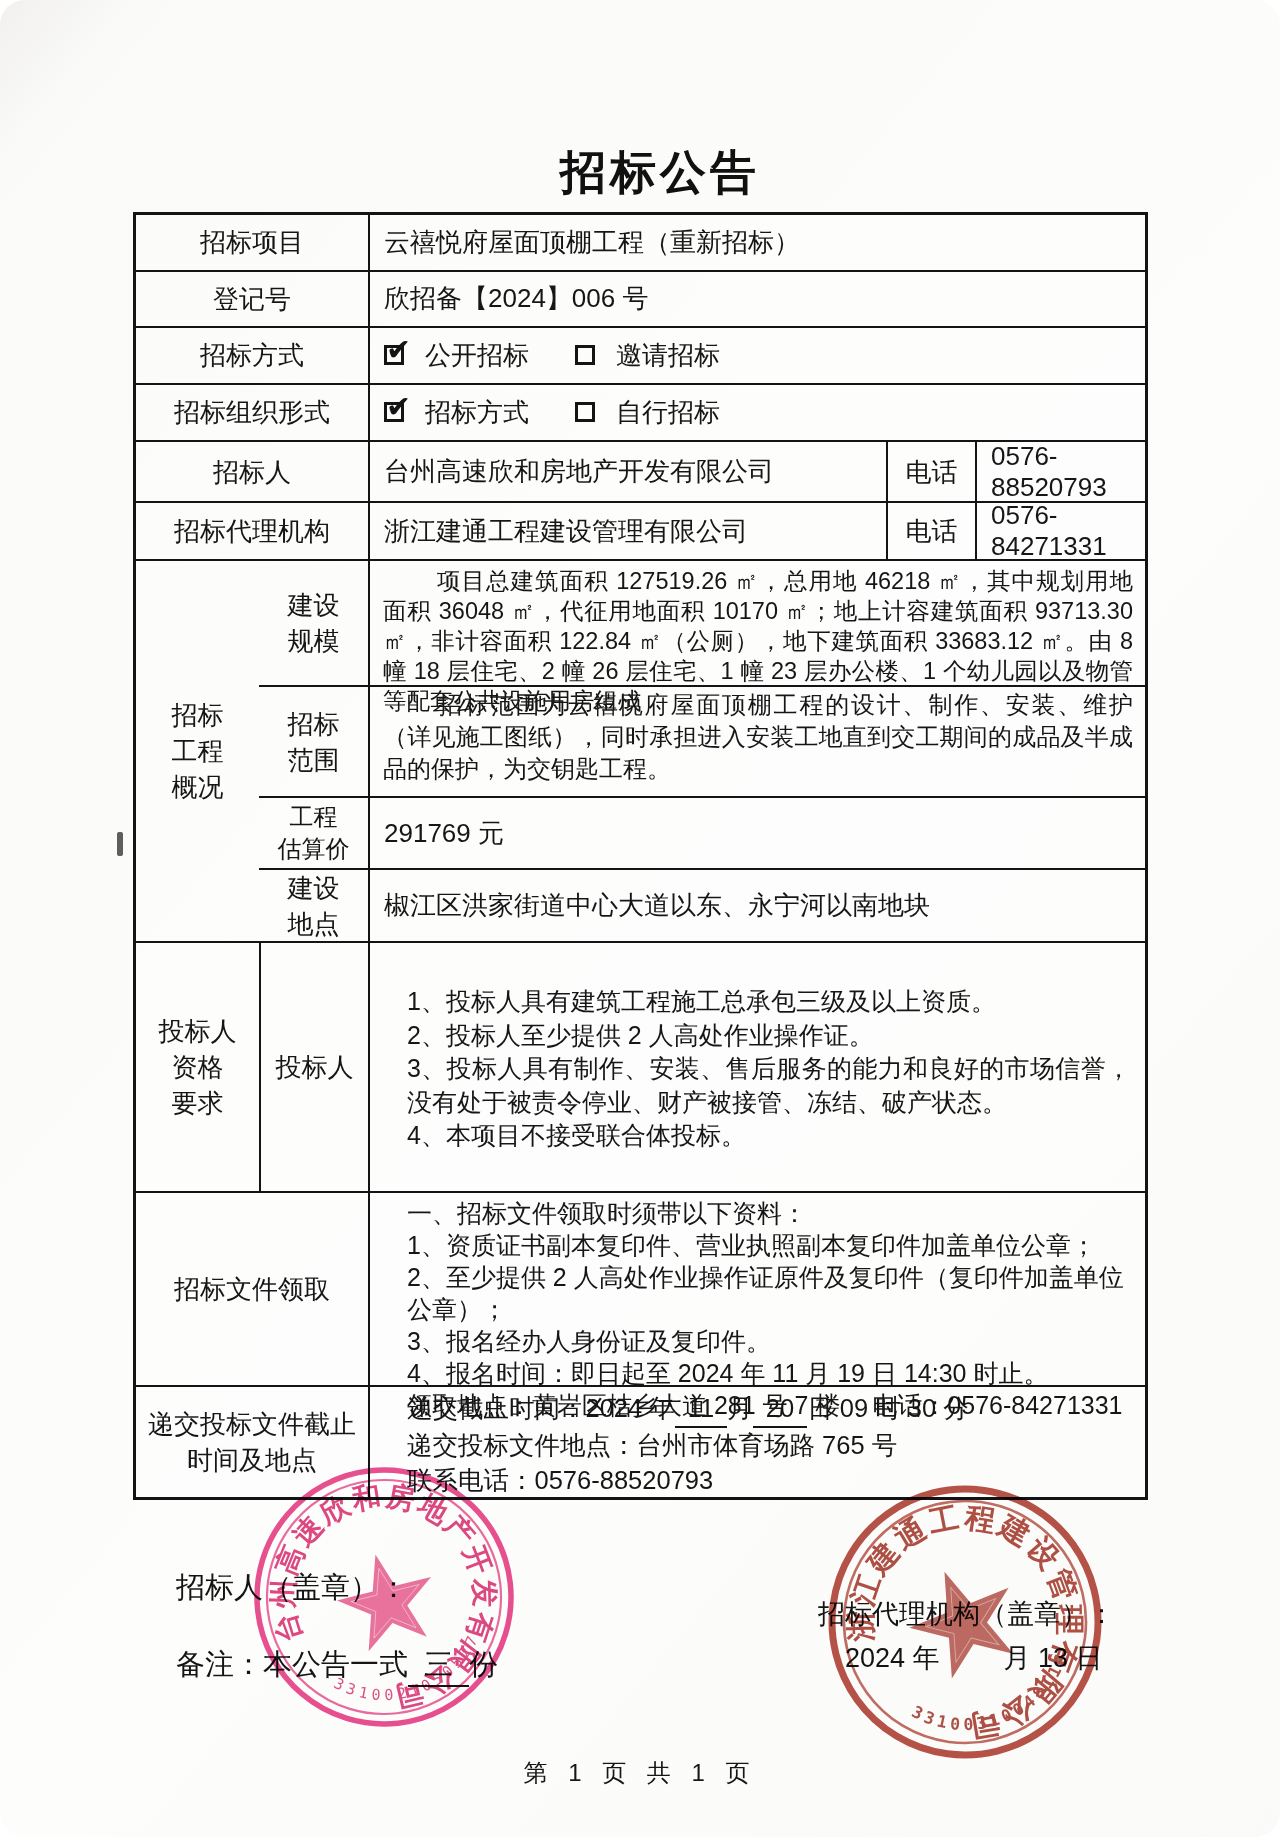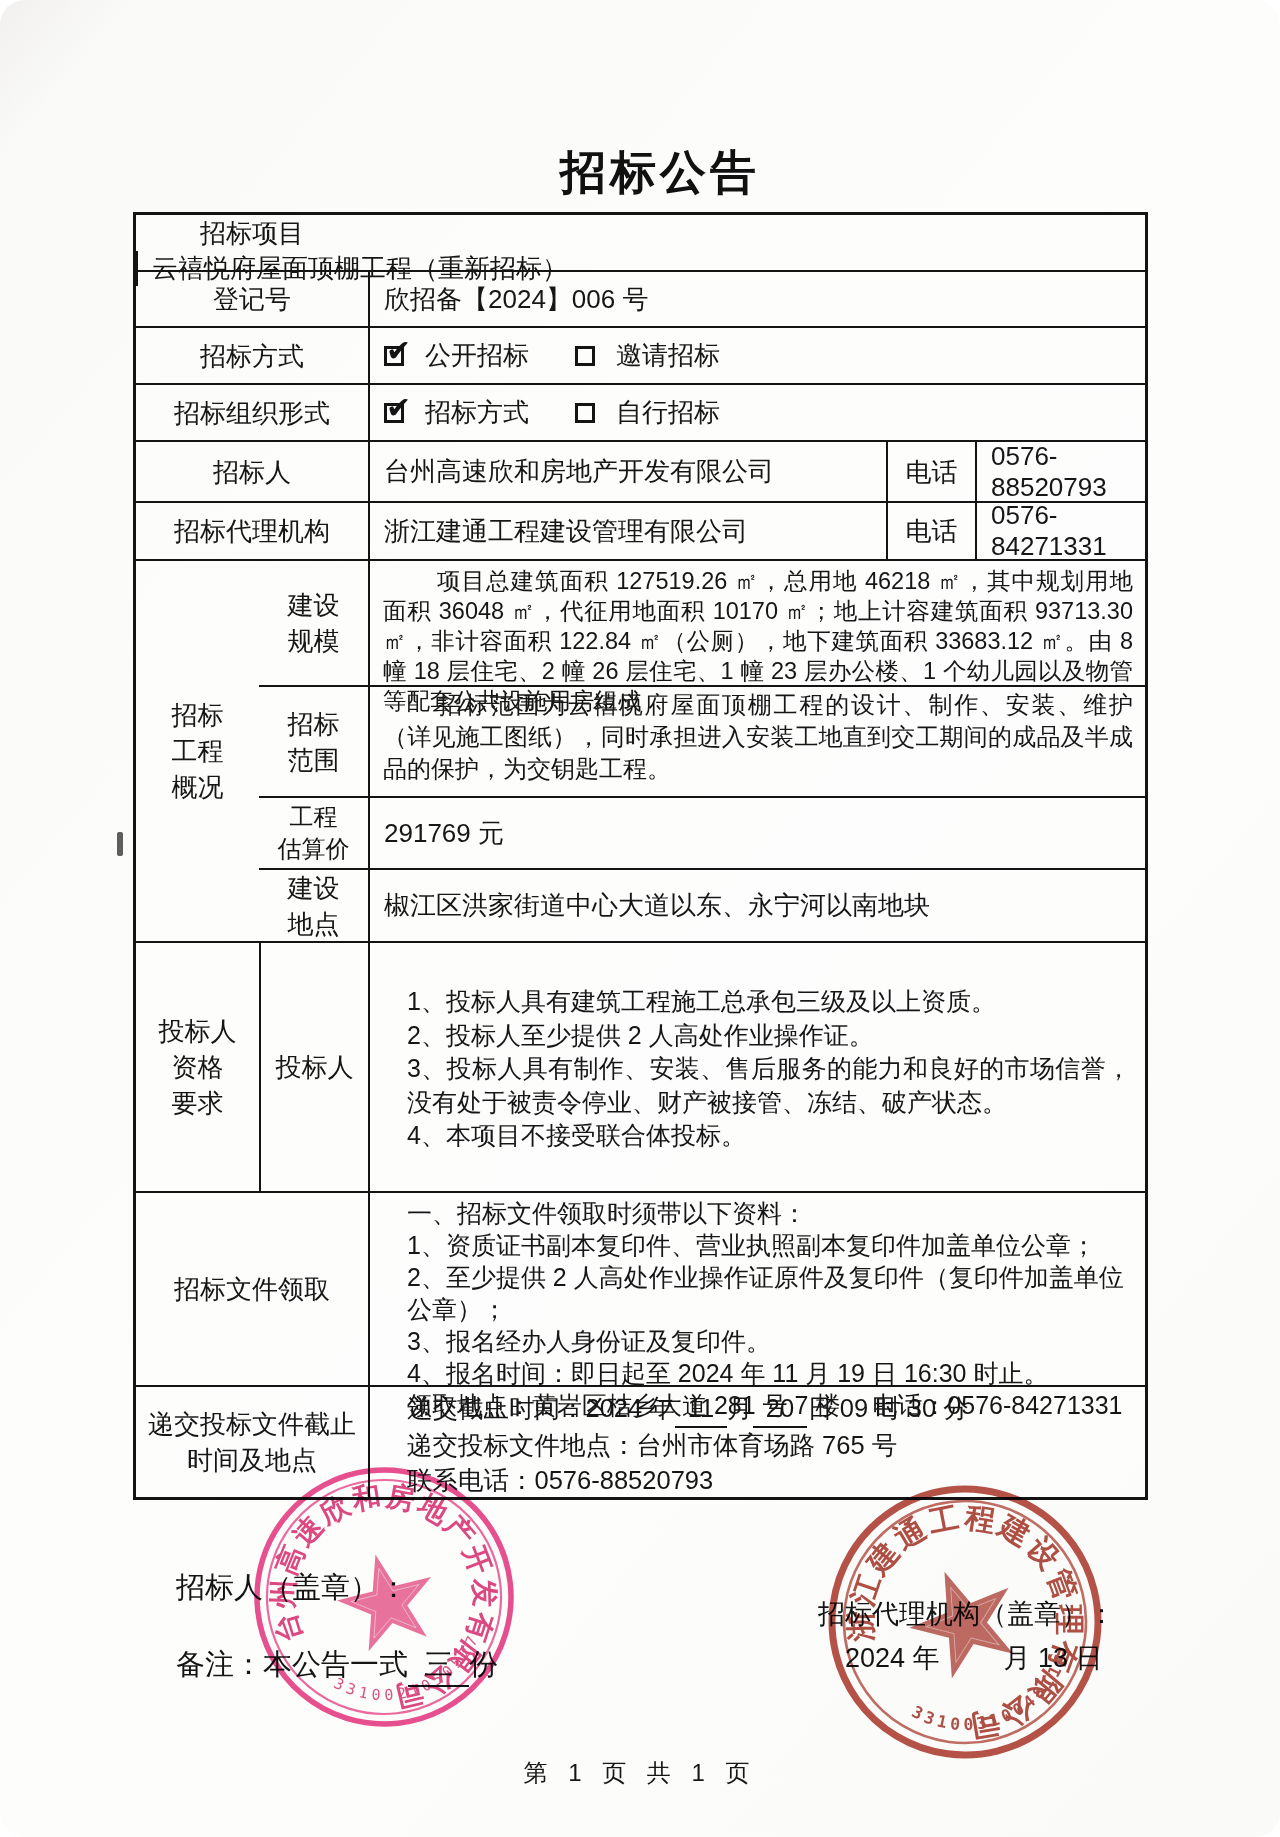--- a/index.html
+++ b/index.html
@@ -4,21 +4,21 @@
 <style>
   html,body{margin:0;padding:0;background:#ffffff;}
   .page{position:relative;width:1280px;height:1837px;overflow:hidden;
         background:linear-gradient(130deg,#f1f0ee 0%,#fafaf8 5%,#fdfdfc 55%,#fafaf9 100%);
         font-family:"Liberation Sans","DejaVu Sans",sans-serif;color:#161616;border-radius:25px;}
   .title{position:absolute;left:560px;top:142px;font-size:46px;font-weight:bold;letter-spacing:4px;color:#111;}
   
   .tbl{position:absolute;left:133px;top:212px;width:1015px;height:1288px;border:3px solid #141414;
        box-sizing:border-box;display:flex;flex-direction:column;background:rgba(255,255,255,.25);}
   .row{display:flex;box-sizing:border-box;border-top:2.5px solid #141414;}
-  .row.first{border-top:none;flex-direction:column;}
+  .row.first{border-top:none;}
   .cell{box-sizing:border-box;border-left:2.5px solid #141414;display:flex;align-items:center;}
   .cell.cfirst{border-left:none;}
   .lab{justify-content:center;text-align:center;font-size:26px;line-height:36px;}
   .w232{width:232px;flex:none;}
   .w123{width:123px;flex:none;}
   .w109{width:109px;flex:none;}
   .w518{width:518px;flex:none;}
   .w89{width:89px;flex:none;}
   .grow{flex:1;}
   .ct{padding:0 14px;font-size:26px;}
@@ -191,21 +191,21 @@
     </div>
 
     <div class="row" style="height:194px">
       <div class="cell cfirst lab w232">招标文件领取</div>
       <div class="cell grow vtop">
         <div class="lines">
           <div>一、招标文件领取时须带以下资料：</div>
           <div>1、资质证书副本复印件、营业执照副本复印件加盖单位公章；</div>
           <div>2、至少提供 2 人高处作业操作证原件及复印件（复印件加盖单位公章）；</div>
           <div>3、报名经办人身份证及复印件。</div>
-          <div>4、报名时间：即日起至 2024 年 11 月 19 日 16:30 时止。</div>
+          <div>4、报名时间：即日起至 2024 年 11 月 19 日 14:30 时止。</div>
           <div>领取地点：黄岩区桔乡大道 281 号 7 楼　 电话：0576-84271331</div>
         </div>
       </div>
     </div>
 
     <div class="row" style="height:112px">
       <div class="cell cfirst lab w232">
         <div>
           <span style="display:block">递交投标文件截止</span>
           <span style="display:block">时间及地点</span>

